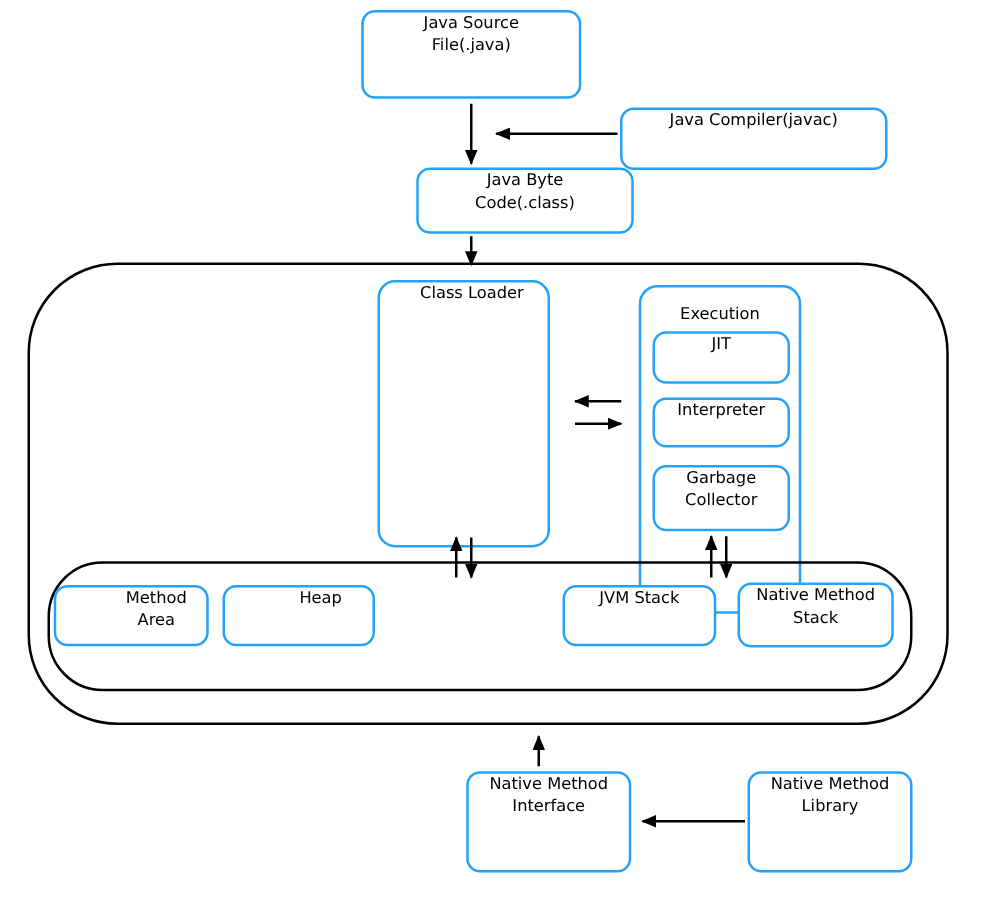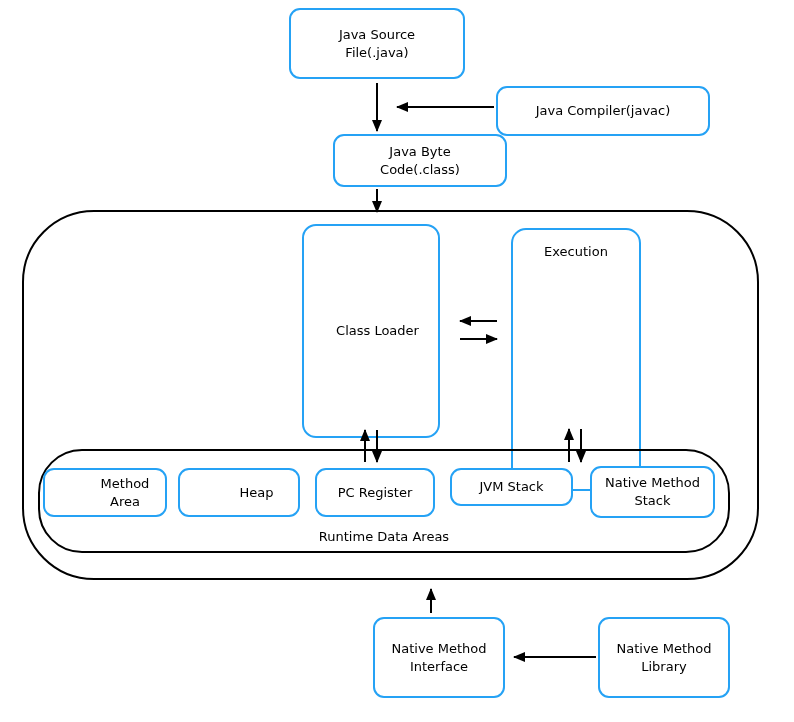--- a/index.html
+++ b/index.html
@@ -13,21 +13,21 @@
     font-size: 13px;
     color: var(--ink);
     overflow: hidden;
   }
   .node {
     position: absolute;
     border: 2px solid var(--accent);
     border-radius: 11px;
     background: var(--bg);
     display: flex;
-    align-items: center;
+    align-items: flex-start;
     justify-content: center;
     text-align: center;
     white-space: pre-line;
     line-height: 1.38;
   }
   .container-black {
     position: absolute;
     border: 2px solid var(--ink);
     background: transparent;
   }
@@ -53,21 +53,21 @@
 
   #execution-container { left: 511px; top: 228px; width: 130px; height: 263px; }
   #execution-label { top: 14px; }
   #jit-box         { left: 9px;  top: 35px;  width: 110px; height: 42px; }
   #interpreter-box { left: 9px;  top: 88px;  width: 110px; height: 40px; }
   #gc-box          { left: 9px;  top: 142px; width: 110px; height: 53px; }
 
   #method-area   { left: 3px;   top: 17px; width: 124px; height: 49px; padding-left: 40px; }
   #heap          { left: 138px; top: 17px; width: 122px; height: 49px; padding-left: 35px; }
   #pc-register   { left: 275px; top: 17px; width: 120px; height: 49px; }
-  #jvm-stack     { left: 410px; top: 17px; width: 123px; height: 38px; }
+  #jvm-stack     { left: 410px; top: 17px; width: 123px; height: 49px; }
   #nm-stack      { left: 550px; top: 15px; width: 125px; height: 52px; }
   #runtime-label { bottom: 7px; }
 
   #nm-interface { left: 373px; top: 617px; width: 132px; height: 81px; }
   #nm-library   { left: 598px; top: 617px; width: 132px; height: 81px; }
 
   #arrow-overlay {
     position: absolute;
     left: 0; top: 0;
     width: 794px; height: 722px;
@@ -93,40 +93,46 @@
 </div>
 
 <div class="container-black" id="jvm-container"></div>
 
 <div class="node" id="class-loader">
   <span>Class Loader</span>
 </div>
 
 <div class="container-blue" id="execution-container">
   <span class="container-label" id="execution-label">Execution</span>
+  <div class="node" id="jit-box">
+    <span>JIT</span>
+  </div>
+  <div class="node" id="interpreter-box">
+    <span>Interpreter</span>
+  </div>
+  <div class="node" id="gc-box">
+    <span>Garbage
+Collector</span>
+  </div>
 </div>
 
 <div class="container-black" id="runtime-container">
   <div class="node" id="method-area">
     <span>Method Area</span>
   </div>
   <div class="node" id="heap">
     <span>Heap</span>
   </div>
-  <div class="node" id="pc-register">
-    <span>PC Register</span>
-  </div>
   <div class="node" id="jvm-stack">
     <span>JVM Stack</span>
   </div>
   <div class="node" id="nm-stack">
     <span>Native Method
 Stack</span>
   </div>
-  <span class="container-label" id="runtime-label">Runtime Data Areas</span>
 </div>
 
 <div class="node" id="nm-interface">
   <span>Native Method
 Interface</span>
 </div>
 
 <div class="node" id="nm-library">
   <span>Native Method
 Library</span>

